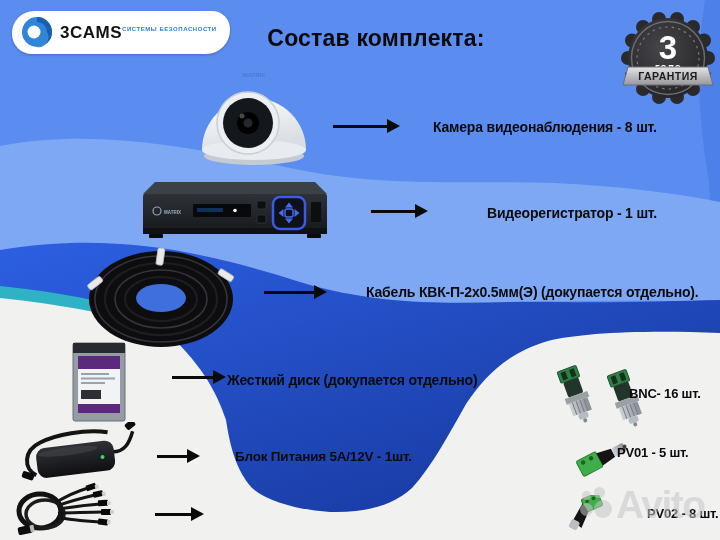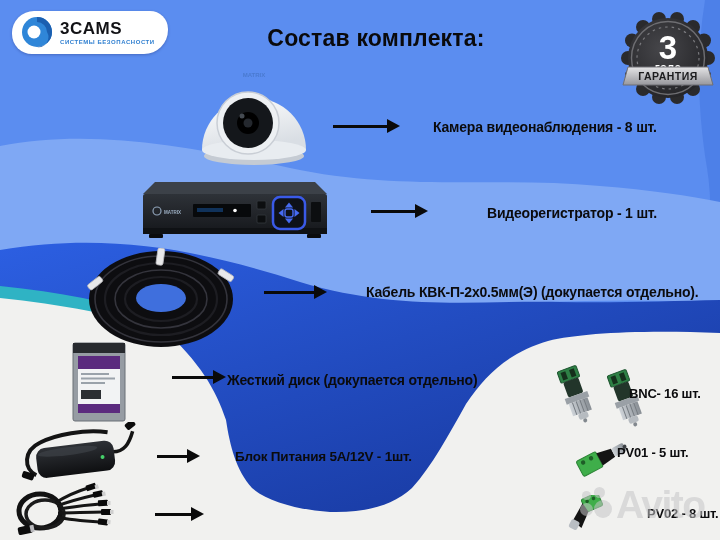--- a/index.html
+++ b/index.html
@@ -18,21 +18,21 @@
          white-space:nowrap;letter-spacing:-.2px;z-index:4;}
   .arrow{position:absolute;height:3px;background:#0a0a0a;z-index:4;}
   .arrow::after{content:"";position:absolute;right:-13px;top:-6px;width:0;height:0;
       border-left:13px solid #0a0a0a;border-top:7px solid transparent;border-bottom:7px solid transparent;}
   .art{position:absolute;z-index:3;}
 
   
   .logo{position:absolute;left:12px;top:11px;z-index:5;display:flex;align-items:center;gap:7px;
         background:#fff;border-radius:22px 18px 24px 20px;padding:5px 13px 6px 9px;
         box-shadow:0 1px 3px rgba(0,0,60,.25);}
-  .logo-text{display:flex;flex-direction:column;line-height:1;}
+  .logo-text{display:flex;flex-direction:row;line-height:1;}
   .logo-brand{font-size:17px;font-weight:700;color:#121215;letter-spacing:.5px;}
   .logo-tag{font-size:6px;font-weight:700;color:var(--logo_blue,#2f7fd0);letter-spacing:.55px;margin-top:2px;}
 
   
   .badge{position:absolute;left:620px;top:12px;z-index:5;}
 
   
   .watermark{position:absolute;left:580px;top:487px;z-index:6;display:flex;align-items:center;
              opacity:.55;pointer-events:none;}
   .wm-text{font-size:39px;font-weight:700;color:#c6c6c8;letter-spacing:-1.5px;line-height:.9;}

